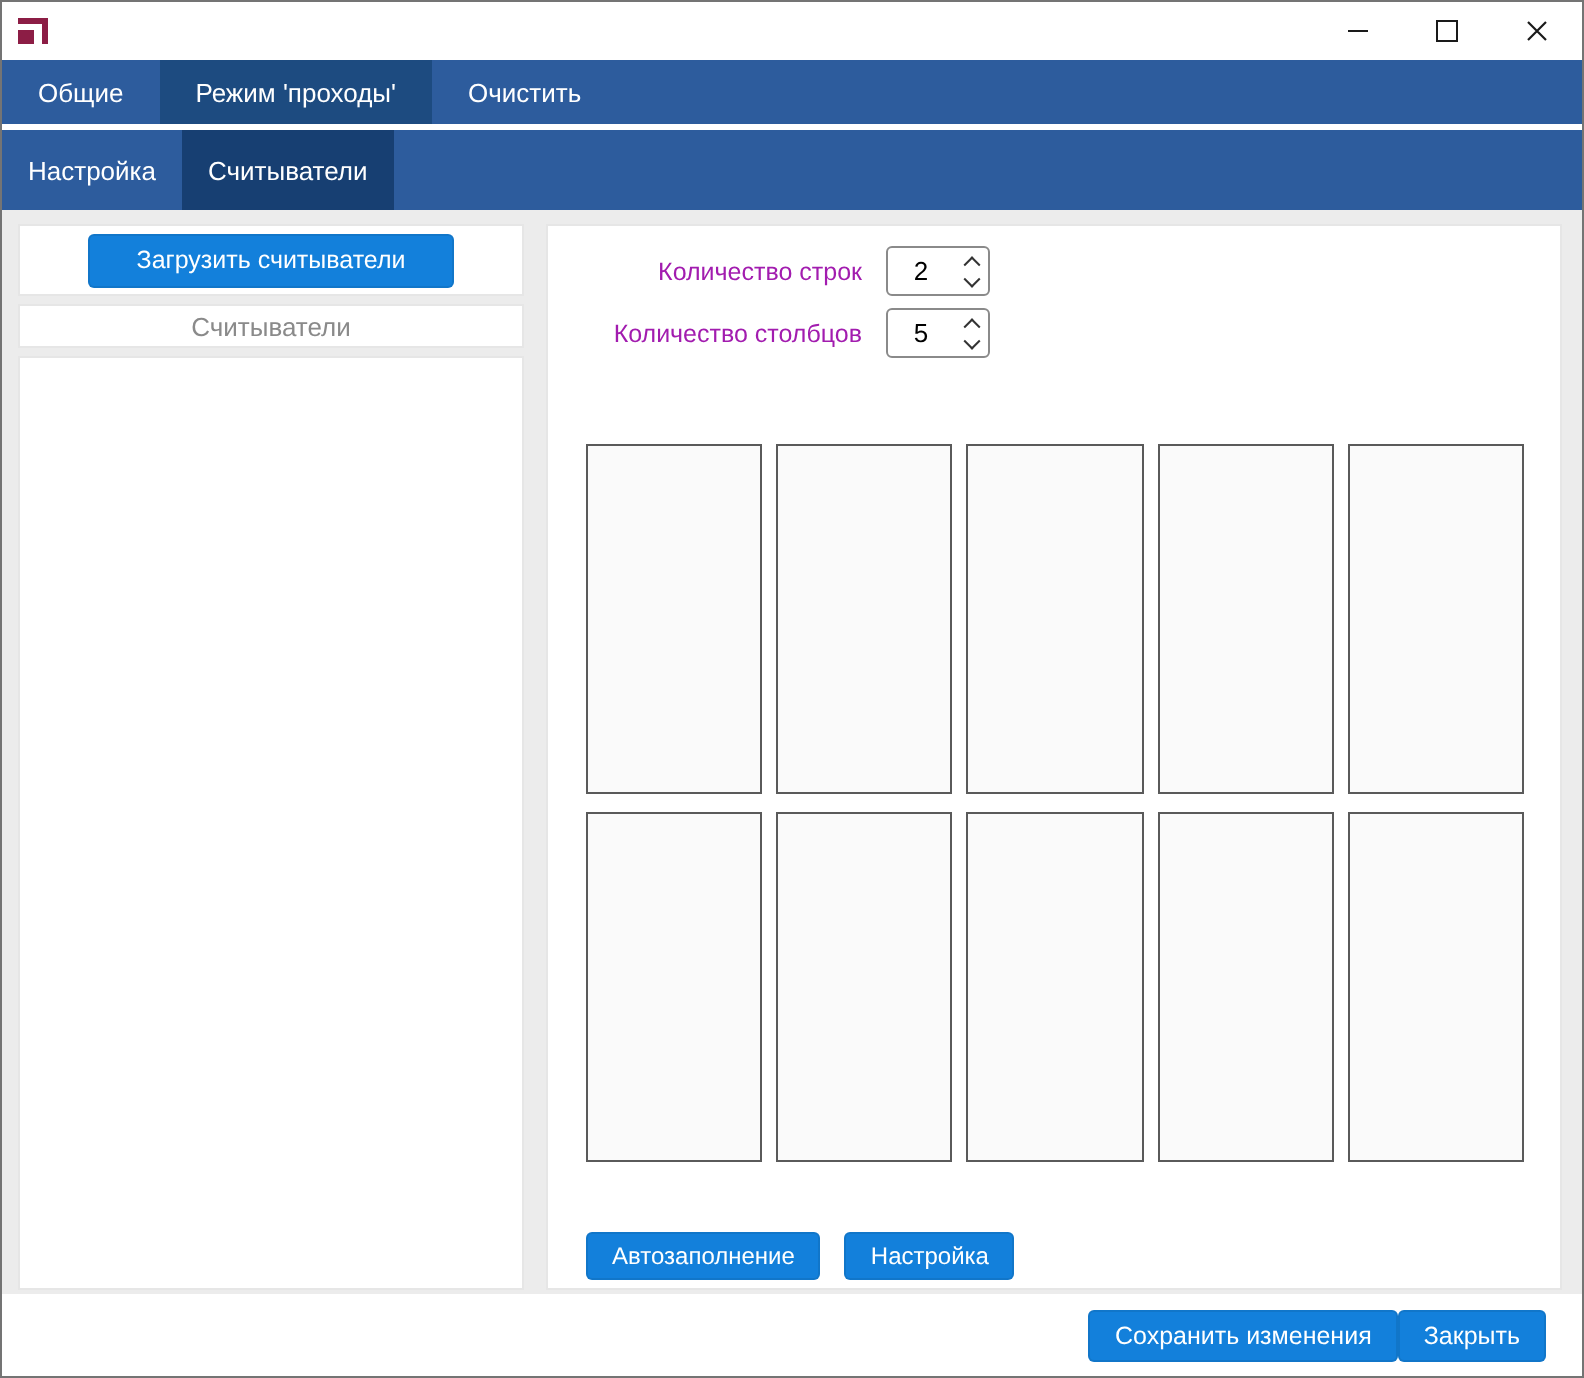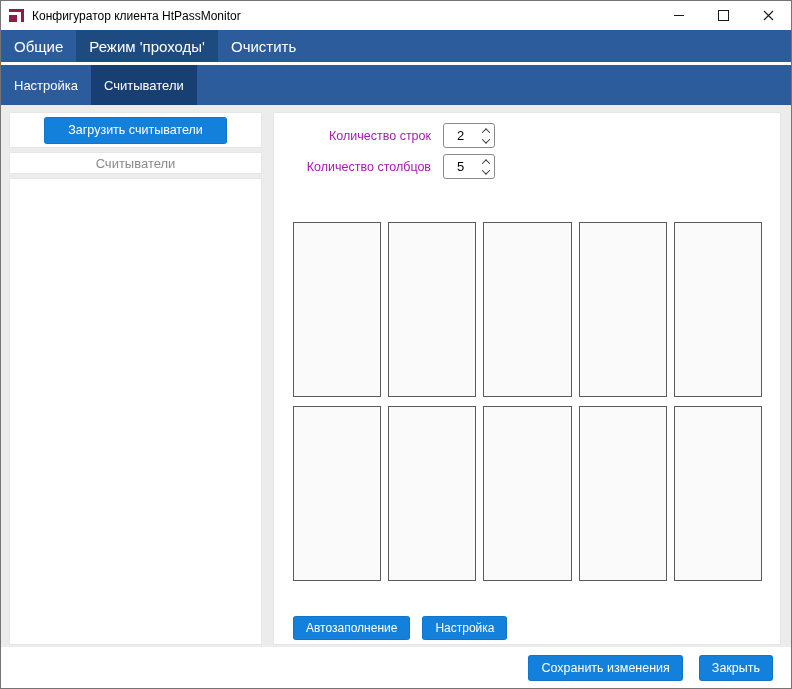--- a/index.html
+++ b/index.html
@@ -16,21 +16,21 @@
   .app-icon::before{content:"";position:absolute;top:0;right:0;width:100%;height:100%;
     box-sizing:border-box;border-top:3px solid var(--maroon);border-right:3px solid var(--maroon);}
   .app-icon::after{content:"";position:absolute;left:0;bottom:0;width:8px;height:7px;background:var(--maroon);}
   .title{font-size:12px;color:#000;white-space:nowrap;}
   .win-controls{margin-left:auto;display:flex;height:100%;}
   .win-btn{width:45px;height:100%;display:flex;align-items:center;justify-content:center;cursor:default;}
   .min-glyph{width:10px;height:0;border-top:1px solid #1a1a1a;display:block;}
   .max-glyph{width:9px;height:9px;border:1px solid #1a1a1a;display:block;}
   
   .menubar{height:32px;background:var(--menubar);display:flex;flex:0 0 auto;}
-  .menubar .tab{padding:0 13px;display:flex;align-items:center;color:#fff;font-size:15px;white-space:nowrap;}
+  .menubar .tab{padding:0 18px;display:flex;align-items:center;color:#fff;font-size:13px;white-space:nowrap;}
   .menubar .tab.selected{background:var(--menusel);}
   .menu-divider{height:3px;background:#fff;flex:0 0 auto;}
   .submenu{height:40px;background:var(--menubar);display:flex;flex:0 0 auto;}
   .submenu .tab{padding:0 13px;display:flex;align-items:center;color:#fff;font-size:13px;white-space:nowrap;}
   .submenu .tab.selected{background:var(--submenusel);}
   
   .content{flex:1 1 auto;min-height:0;display:flex;gap:11px;padding:7px 10px 2px 8px;background:#ECECEC;}
   .left-panel{width:253px;flex:0 0 auto;display:flex;flex-direction:column;gap:4px;min-height:0;}
   .lp-section{background:#fff;border:1px solid #E6E6E6;box-sizing:border-box;}
   .lp-top{height:36px;display:flex;align-items:center;justify-content:center;flex:0 0 auto;}
@@ -54,31 +54,30 @@
   .grid-area{margin-top:37px;display:grid;gap:9px 7px;height:359px;flex:0 0 auto;}
   .grid-cell{border:1px solid #5A5A5A;background:#FAFAFA;box-sizing:border-box;}
   
   .btn{background:var(--accent);color:#fff;border:1px solid rgba(0,0,0,0.08);border-radius:3px;
     font-family:inherit;font-size:12px;white-space:nowrap;cursor:default;}
   .action-row{margin-top:35px;display:flex;gap:12px;flex:0 0 auto;}
   .action-row .btn{height:24px;padding:4px 12px;}
   .lp-top .btn{height:27px;padding:0 23px;font-size:12.5px;}
   
   .footer{height:41px;background:#fff;display:flex;align-items:center;justify-content:flex-end;
-    gap:16px;padding-right:18px;flex:0 0 auto;}
+    padding-right:18px;flex:0 0 auto;}
   .footer .btn{height:26px;padding:0 12px;font-size:12.5px;}
 </style>
 </head>
 <body>
 
 <div class="window">
 
   <div class="titlebar">
     <div class="app-icon"></div>
-    <div class="title">Конфигуратор клиента HtPassMonitor</div>
     <div class="win-controls">
       <div class="win-btn">
         <span class="min-glyph"></span>
       </div>
       <div class="win-btn">
         <span class="max-glyph"></span>
       </div>
       <div class="win-btn">
         <svg width="11" height="11" viewBox="0 0 11 11">
           <path d="M1 1 L10 10 M10 1 L1 10" stroke="#1a1a1a" stroke-width="1.1" fill="none"></path>

